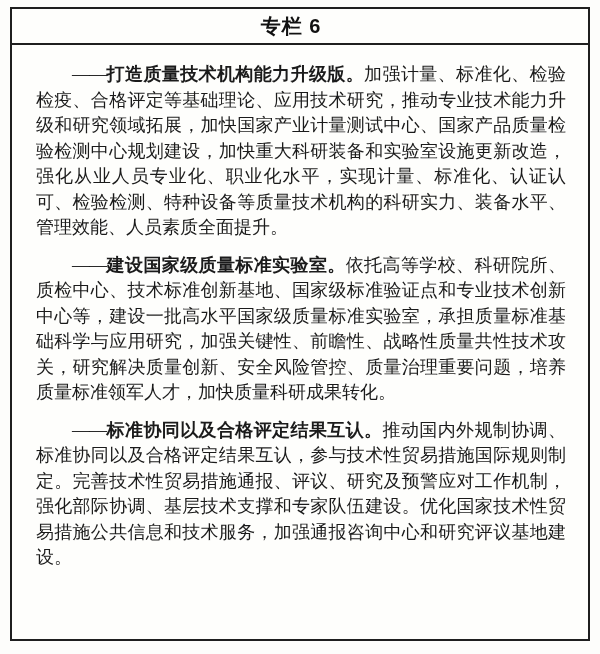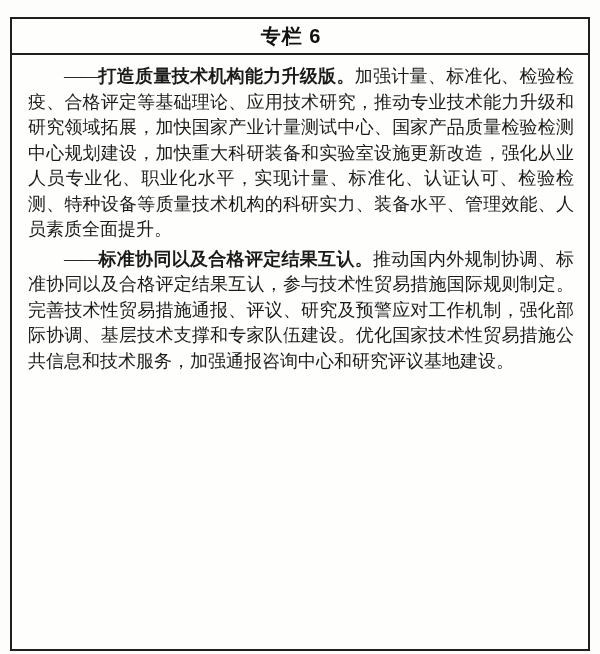--- a/index.html
+++ b/index.html
@@ -11,21 +11,21 @@
     height: 654px;
     background: #fdfdfb;
     color: #1b1b1b;
     font-family: "Liberation Serif", "DejaVu Serif", serif;
     position: relative;
     overflow: hidden;
   }
   .callout-box {
     position: absolute;
     left: 10px;
-    top: 17px;
+    top: 7px;
     width: 580px;
     height: 634px;
     box-sizing: border-box;
     border: 2px solid #1f1f1f;
     background: #fefefc;
   }
   .box-title {
     height: 36px;
     box-sizing: border-box;
     border-bottom: 2px solid #1f1f1f;
@@ -44,36 +44,37 @@
   }
   .box-body {
     box-sizing: border-box;
     padding: 5px 10px 0 12px;
     font-size: 18px;
     line-height: 25.5px;
     text-align: justify;
     text-justify: inter-character;
   }
   .para {
-    margin: 4px;
+    margin: 12px;
     text-indent: 2em;
   }
   .para .lead {
     font-weight: bold;
   }
   .para .dash {
     font-weight: normal;
     letter-spacing: -0.05em;
   }
 </style>
 </head>
 <body>
 
 <div class="callout-box">
   <div class="box-title">
     <span>专栏 6</span>
     <span class="title-gap"></span>
   </div>
   <div class="box-body">
     <p class="para"><span class="dash">——</span><span class="lead">打造质量技术机构能力升级版。</span><span>加强计量、标准化、检验检疫、合格评定等基础理论、应用技术研究，推动专业技术能力升级和研究领域拓展，加快国家产业计量测试中心、国家产品质量检验检测中心规划建设，加快重大科研装备和实验室设施更新改造，强化从业人员专业化、职业化水平，实现计量、标准化、认证认可、检验检测、特种设备等质量技术机构的科研实力、装备水平、管理效能、人员素质全面提升。</span></p>
+    <p class="para"><span class="dash">——</span><span class="lead">建设国家级质量标准实验室。</span><span>依托高等学校、科研院所、质检中心、技术标准创新基地、国家级标准验证点和专业技术创新中心等，建设一批高水平国家级质量标准实验室，承担质量标准基础科学与应用研究，加强关键性、前瞻性、战略性质量共性技术攻关，研究解决质量创新、安全风险管控、质量治理重要问题，培养质量标准领军人才，加快质量科研成果转化。</span></p>
     <p class="para"><span class="dash">——</span><span class="lead">标准协同以及合格评定结果互认。</span><span>推动国内外规制协调、标准协同以及合格评定结果互认，参与技术性贸易措施国际规则制定。完善技术性贸易措施通报、评议、研究及预警应对工作机制，强化部际协调、基层技术支撑和专家队伍建设。优化国家技术性贸易措施公共信息和技术服务，加强通报咨询中心和研究评议基地建设。</span></p>
   </div>
 </div>
 
 </body></html>

